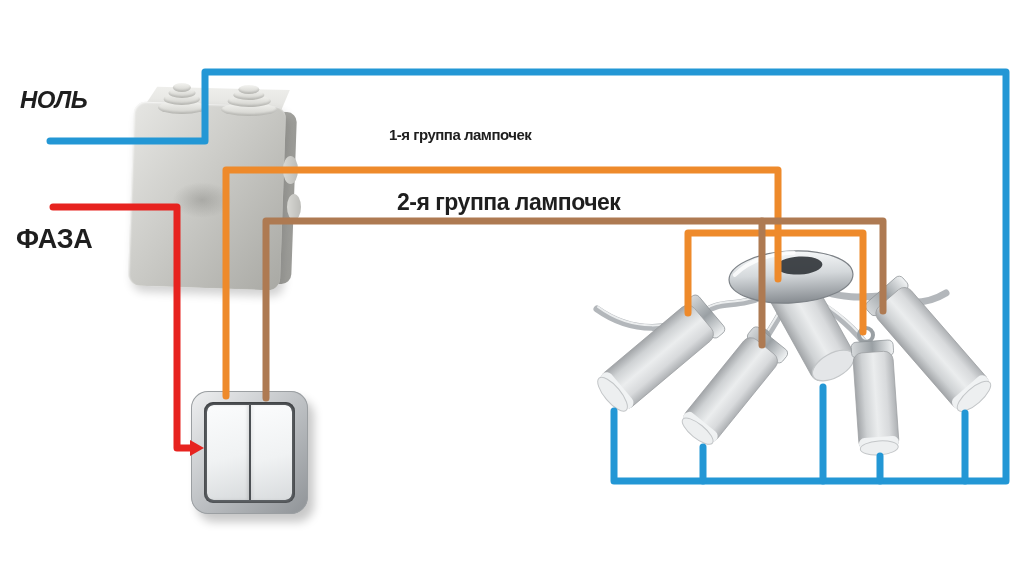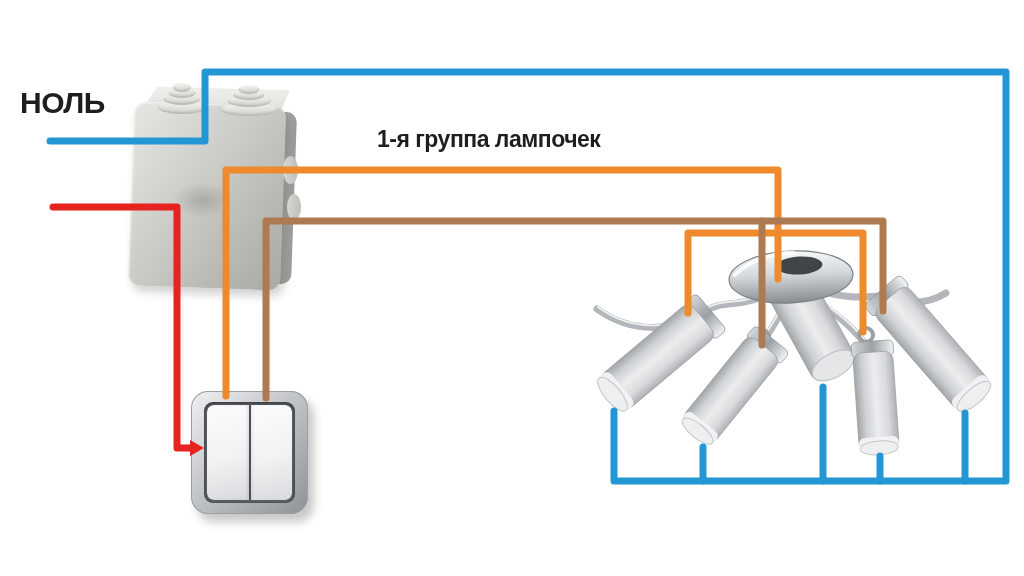--- a/index.html
+++ b/index.html
@@ -2,24 +2,24 @@
 <html><head>
 <meta charset="utf-8">
 <style>
   html,body{margin:0;padding:0;background:#ffffff;}
   .stage{
     position:relative;width:1024px;height:576px;background:#ffffff;
     overflow:hidden;font-family:"Liberation Sans","DejaVu Sans",sans-serif;
   }
   
   .lbl{position:absolute;color:#1e1e1e;font-weight:700;letter-spacing:-0.5px;z-index:6;white-space:nowrap;}
-  .lbl-neutral{left:20px;top:86px;font-size:30px;}
+  .lbl-neutral{left:20px;top:86px;font-size:24px;font-style:italic;}
   .lbl-input{left:13px;top:156px;font-size:33px;}
   .lbl-phase{left:16px;top:224px;font-size:27px;}
-  .lbl-group1{left:377px;top:126px;font-size:23px;}
+  .lbl-group1{left:389px;top:126px;font-size:15px;}
   .lbl-group2{left:397px;top:189px;font-size:23px;}
 
   
   .jbox{position:absolute;left:0;top:0;z-index:1;}
   .jbox-topface{
     position:absolute;left:130px;top:86px;width:170px;height:34px;
     background:linear-gradient(180deg,#efefec,#dededa);
     clip-path:polygon(6% 78%,16% 2%,94% 12%,87% 95%);
   }
   .jbox-side{
@@ -197,15 +197,17 @@
     <polyline points="688,313 688,233 863,233 863,332" fill="none" stroke-width="7" stroke-linejoin="round" stroke-linecap="round" stroke="#ee8a2b"></polyline>
 
     <polyline points="266,398 266,221 883,221 883,311" fill="none" stroke-width="7" stroke-linejoin="round" stroke-linecap="round" stroke="#ae7a52"></polyline>
     <line x1="762" y1="221" x2="762" y2="345" stroke-width="7" stroke-linecap="round" stroke="#ae7a52"></line>
 
     <polyline points="53,207 177,207 177,448 190,448" fill="none" stroke-width="7" stroke-linejoin="round" stroke-linecap="round" stroke="#e7231f"></polyline>
     <polygon points="190,440 204,448 190,456" fill="#e7231f"></polygon>
   </svg>
 
   <div class="lbl lbl-neutral">НОЛЬ</div>
+  <div class="lbl lbl-phase">ФАЗА</div>
   <div class="lbl lbl-group1">1-я группа лампочек</div>
+  <div class="lbl lbl-group2">2-я группа лампочек</div>
 
 </div>
 
 </body></html>

